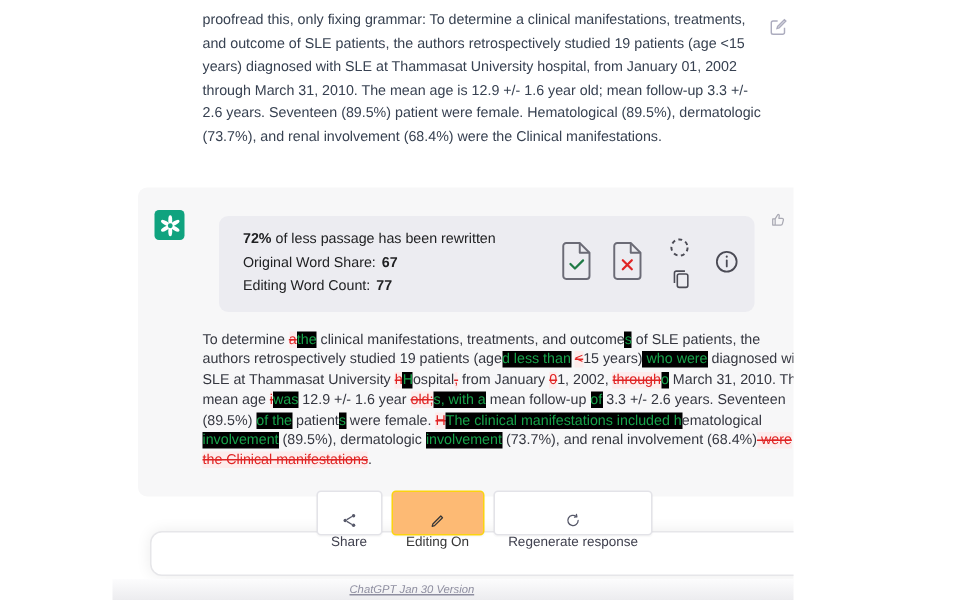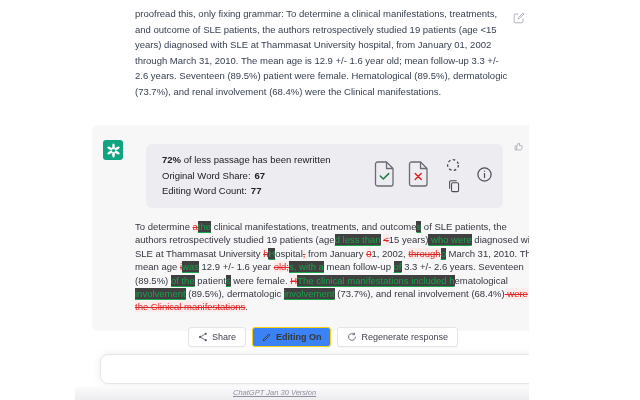--- a/index.html
+++ b/index.html
@@ -23,31 +23,31 @@
   .stats-text .val{font-weight:700;margin-left:4px;}
   .sb-icon{position:absolute;cursor:pointer;}
   .ic-doc-ok{left:228px;top:17px;}
   .ic-doc-x{left:262px;top:17px;}
   .ic-move{left:299px;top:13px;}
   .ic-copy{left:301px;top:34px;}
   .ic-info{left:330px;top:22px;}
   
   .diff{position:absolute;left:43px;top:95px;width:404px;margin:0;
     font-size:9.5px;line-height:13.4px;color:#353740;}
-  .si{color:#17a34a;background:#404040;text-decoration:underline;
+  .si{color:#17a34a;background:#000000;
     text-decoration-color:#17a34a;text-underline-offset:1.5px;}
   .sd{color:#e02424;background:#fdecec;text-decoration:line-through;
     text-decoration-color:#e02424;}
   
   .actions{position:absolute;left:92px;top:327px;width:462px;display:flex;
     justify-content:center;gap:6px;z-index:3;}
-  .btn{display:flex;align-items:center;gap:4px;height:20px;padding:4px 9px;
+  .btn{display:flex;align-items:center;gap:4px;height:20px;padding:14px 9px;
     background:#fff;border:1px solid #e3e3e8;border-radius:3px;font-size:9px;
-    color:#40414f;cursor:pointer;box-shadow:0 1px 1px rgba(0,0,0,.03);}
-  .btn.yellow{background:#3b82f6;border-color:#fbd30f;color:#373737;font-weight:700;}
+    color:#40414f;cursor:pointer;box-shadow:0 1px 1px rgba(0,0,0,.03);flex-direction:column;}
+  .btn.yellow{background:#fdba74;border-color:#fbd30f;color:#373737;font-weight:400;}
   .btn svg{flex:0 0 auto;}
   
   .composer{position:absolute;left:100px;top:354px;width:455px;height:28px;background:#fff;
     border:1px solid #e6e6e9;border-radius:8px;box-shadow:0 0 10px rgba(0,0,0,.08);}
   .composer textarea{position:absolute;left:8px;top:4px;width:415px;height:18px;border:none;
     resize:none;outline:none;font-family:inherit;font-size:9.5px;background:transparent;}
   .send{position:absolute;right:11px;top:8px;width:13px;height:13px;color:#8e8ea0;cursor:pointer;}
   
   .footer-strip{position:absolute;left:75px;top:386px;width:565px;height:14px;
     background:linear-gradient(#fcfcfd,#ececef);}

